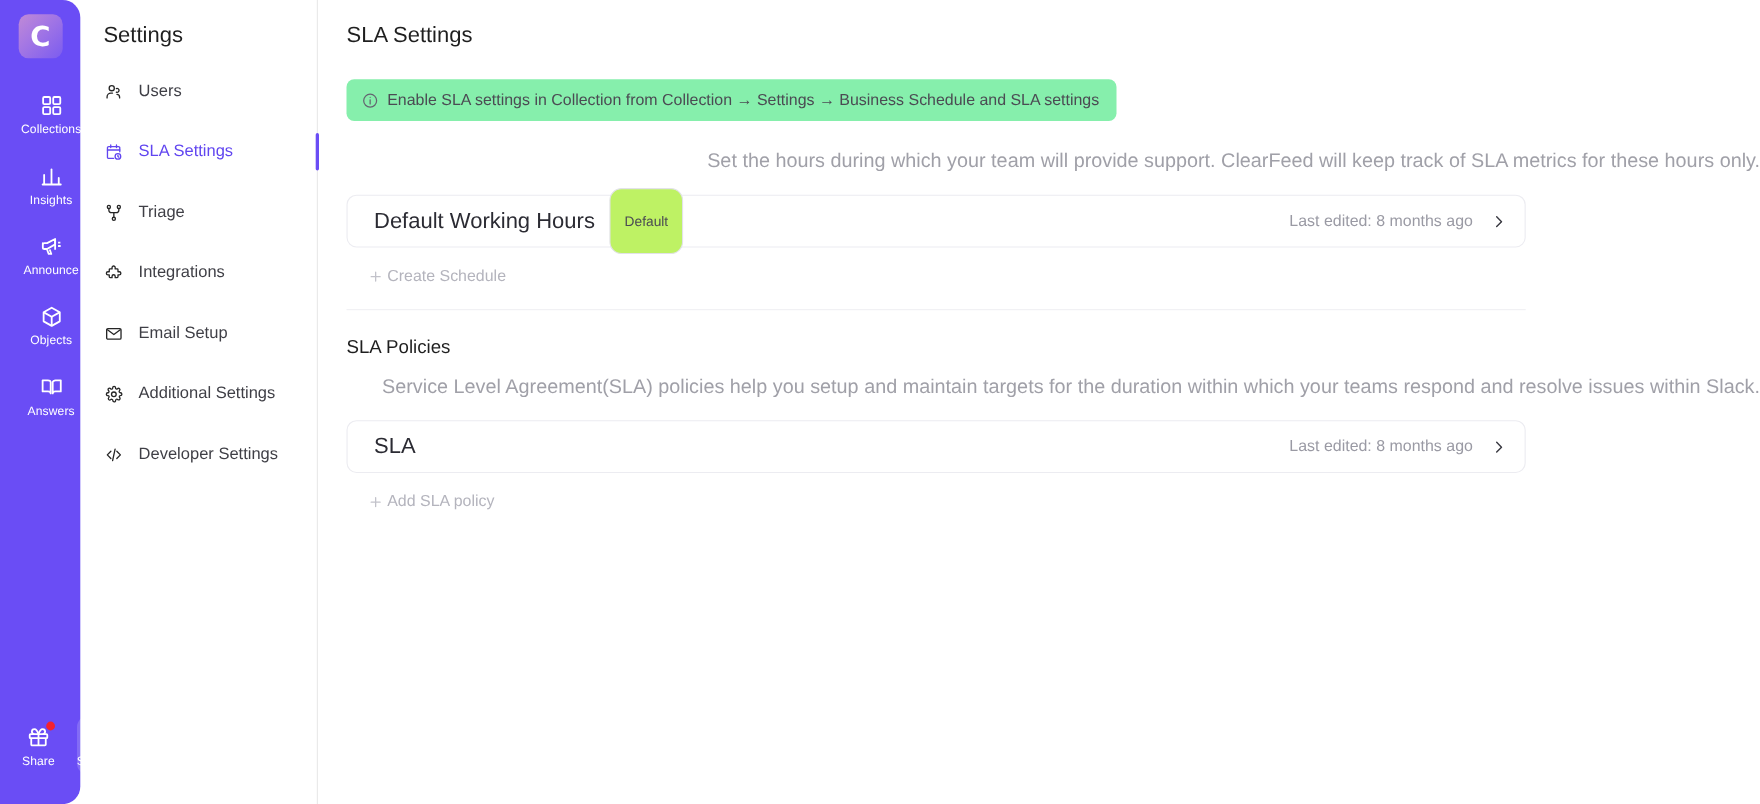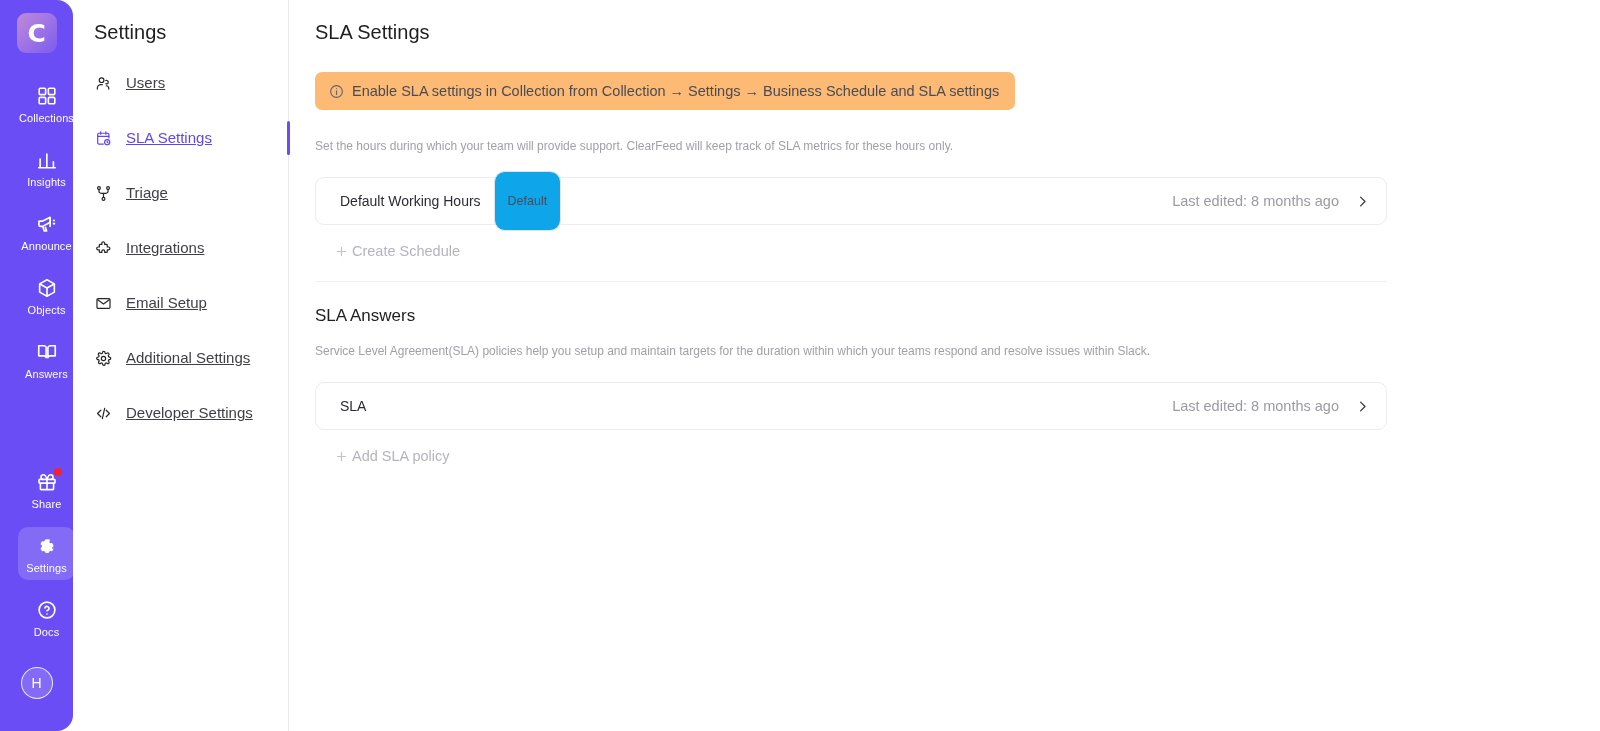--- a/index.html
+++ b/index.html
@@ -65,21 +65,21 @@
   .rail-ico svg { display: block; }
   .rail-label {
     margin-top: 3px;
     font-size: 11px;
     color: #ffffff;
     letter-spacing: 0.1px;
     line-height: 14px;
     white-space: nowrap;
   }
   .rail-spacer { flex: 1; }
-  .rail-bottom { width: 100%; display: flex; flex-direction: column; align-items: center; padding-bottom: 32px; text-align: center; }
+  .rail-bottom { width: 100%; display: flex; flex-direction: row; align-items: center; padding-bottom: 16px; text-align: center; }
   .notif-dot {
     position: absolute;
     top: -2px; right: -3px;
     width: 8px; height: 8px;
     border-radius: 50%;
     background: #f5222d;
   }
   .avatar {
     width: 32px; height: 32px;
     border-radius: 50%;
@@ -124,21 +124,20 @@
     width: 18px; height: 18px;
     display: flex; align-items: center; justify-content: center;
     color: #262626;
     flex: 0 0 18px;
   }
   .nav-item .nav-label {
     font-size: 15px;
     color: #3f3f46;
     line-height: 22px;
     white-space: nowrap;
-    text-decoration: underline;
   }
   .nav-item.active .nav-ico { color: #6146f0; }
   .nav-item.active .nav-label { color: #6146f0; }
   .nav-indicator {
     position: absolute;
     right: -1.5px;
     width: 3px;
     height: 34px;
     background: #6a4df5;
     border-radius: 2px;
@@ -157,21 +156,21 @@
     font-size: 20px;
     color: #1f1f1f;
     font-weight: 500;
     line-height: 28px;
     margin-bottom: 26px;
   }
   .info-banner {
     display: inline-flex;
     align-items: center;
     gap: 8px;
-    background: #fdba74;
+    background: #86efac;
     border-radius: 7px;
     padding: 9px 16px 9px 14px;
     font-size: 14.5px;
     color: #4b4b53;
     line-height: 20px;
     margin-bottom: 26px;
     white-space: nowrap;
   }
   .info-banner .info-ico {
     width: 15px; height: 15px;
@@ -180,51 +179,52 @@
     flex: 0 0 15px;
   }
   .sect-title {
     font-size: 17px;
     font-weight: 500;
     color: #1f1f1f;
     line-height: 24px;
     margin-bottom: 13px;
   }
   .sect-desc {
-    font-size: 12px;
+    font-size: 18px;
     color: #a0a0a8;
     line-height: 21px;
     margin-bottom: 20px;
+    text-align: right;
   }
   .sect-desc.dark { color: #3f3f46; margin-top: 18px; margin-bottom: 20px; }
   .card {
     width: 1072px;
     height: 48px;
     border: 1px solid #ececf1;
     border-radius: 9px;
     display: flex;
     align-items: center;
     padding: 0 16px 0 24px;
     background: #fff;
     cursor: pointer;
   }
   .card-name {
-    font-size: 14px;
+    font-size: 20px;
     color: #2b2b33;
     line-height: 22px;
   }
   .badge {
     margin-left: 13px;
     border: 1px solid #e2e2e8;
     border-radius: 11px;
     padding: 20px 13px;
     font-size: 12.5px;
     color: #4b4b53;
     line-height: 18px;
-    background: #0ea5e9;
+    background: #bef264;
   }
   .card-spacer { flex: 1; }
   .card-meta {
     font-size: 14.5px;
     color: #9a9aa4;
     line-height: 20px;
     text-align: right;
   }
   .card-chevron {
     margin-left: 16px;
@@ -494,21 +494,21 @@
           </svg>
         </span>
         <span>Create Schedule</span>
       </div>
     </section>
 
     <div class="divider"></div>
 
     
     <section>
-      <h2 class="sect-title">SLA Answers</h2>
+      <h2 class="sect-title">SLA Policies</h2>
       <p class="sect-desc">Service Level Agreement(SLA) policies help you setup and maintain targets for the duration within which your teams respond and resolve issues within Slack.</p>
 
       <div class="card">
         <span class="card-name">SLA</span>
         <span class="card-spacer"></span>
         <span class="card-meta">Last edited: 8 months ago</span>
         <span class="card-chevron">
           <svg width="15" height="15" viewBox="0 0 24 24" fill="none" stroke="currentColor" stroke-width="2.1" stroke-linecap="round" stroke-linejoin="round">
             <path d="M9 5l7 7-7 7"></path>
           </svg>

